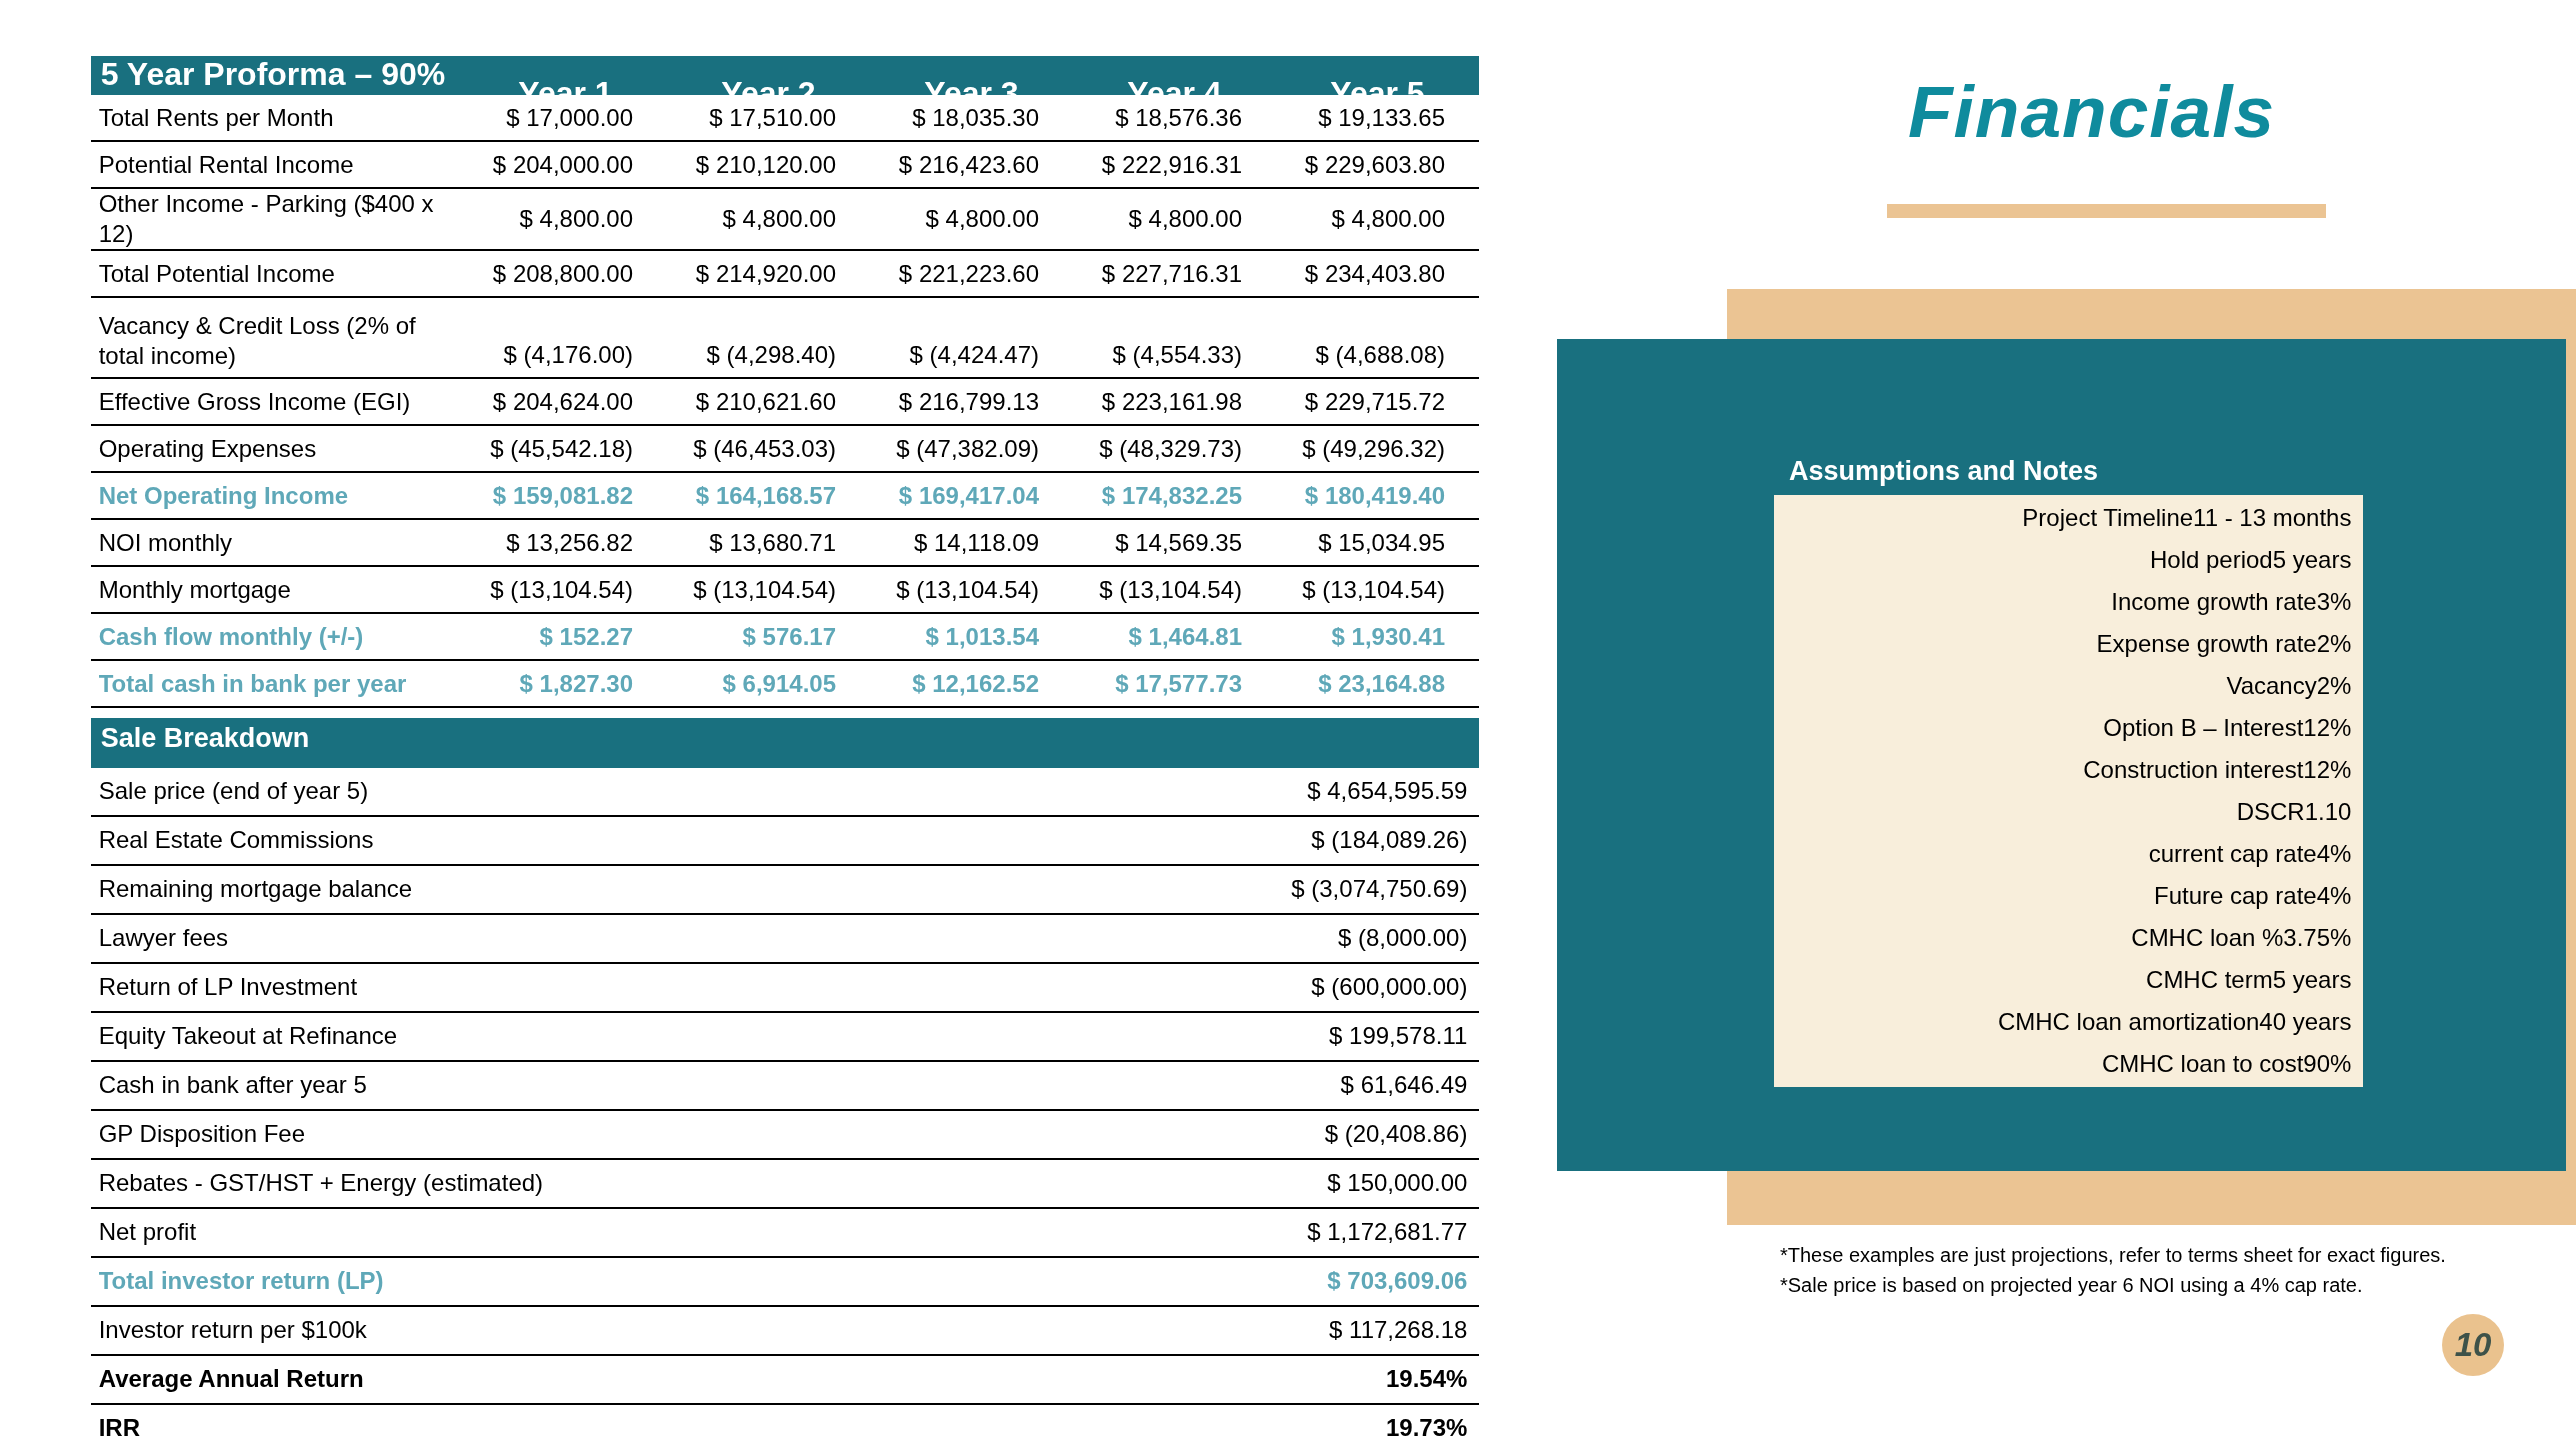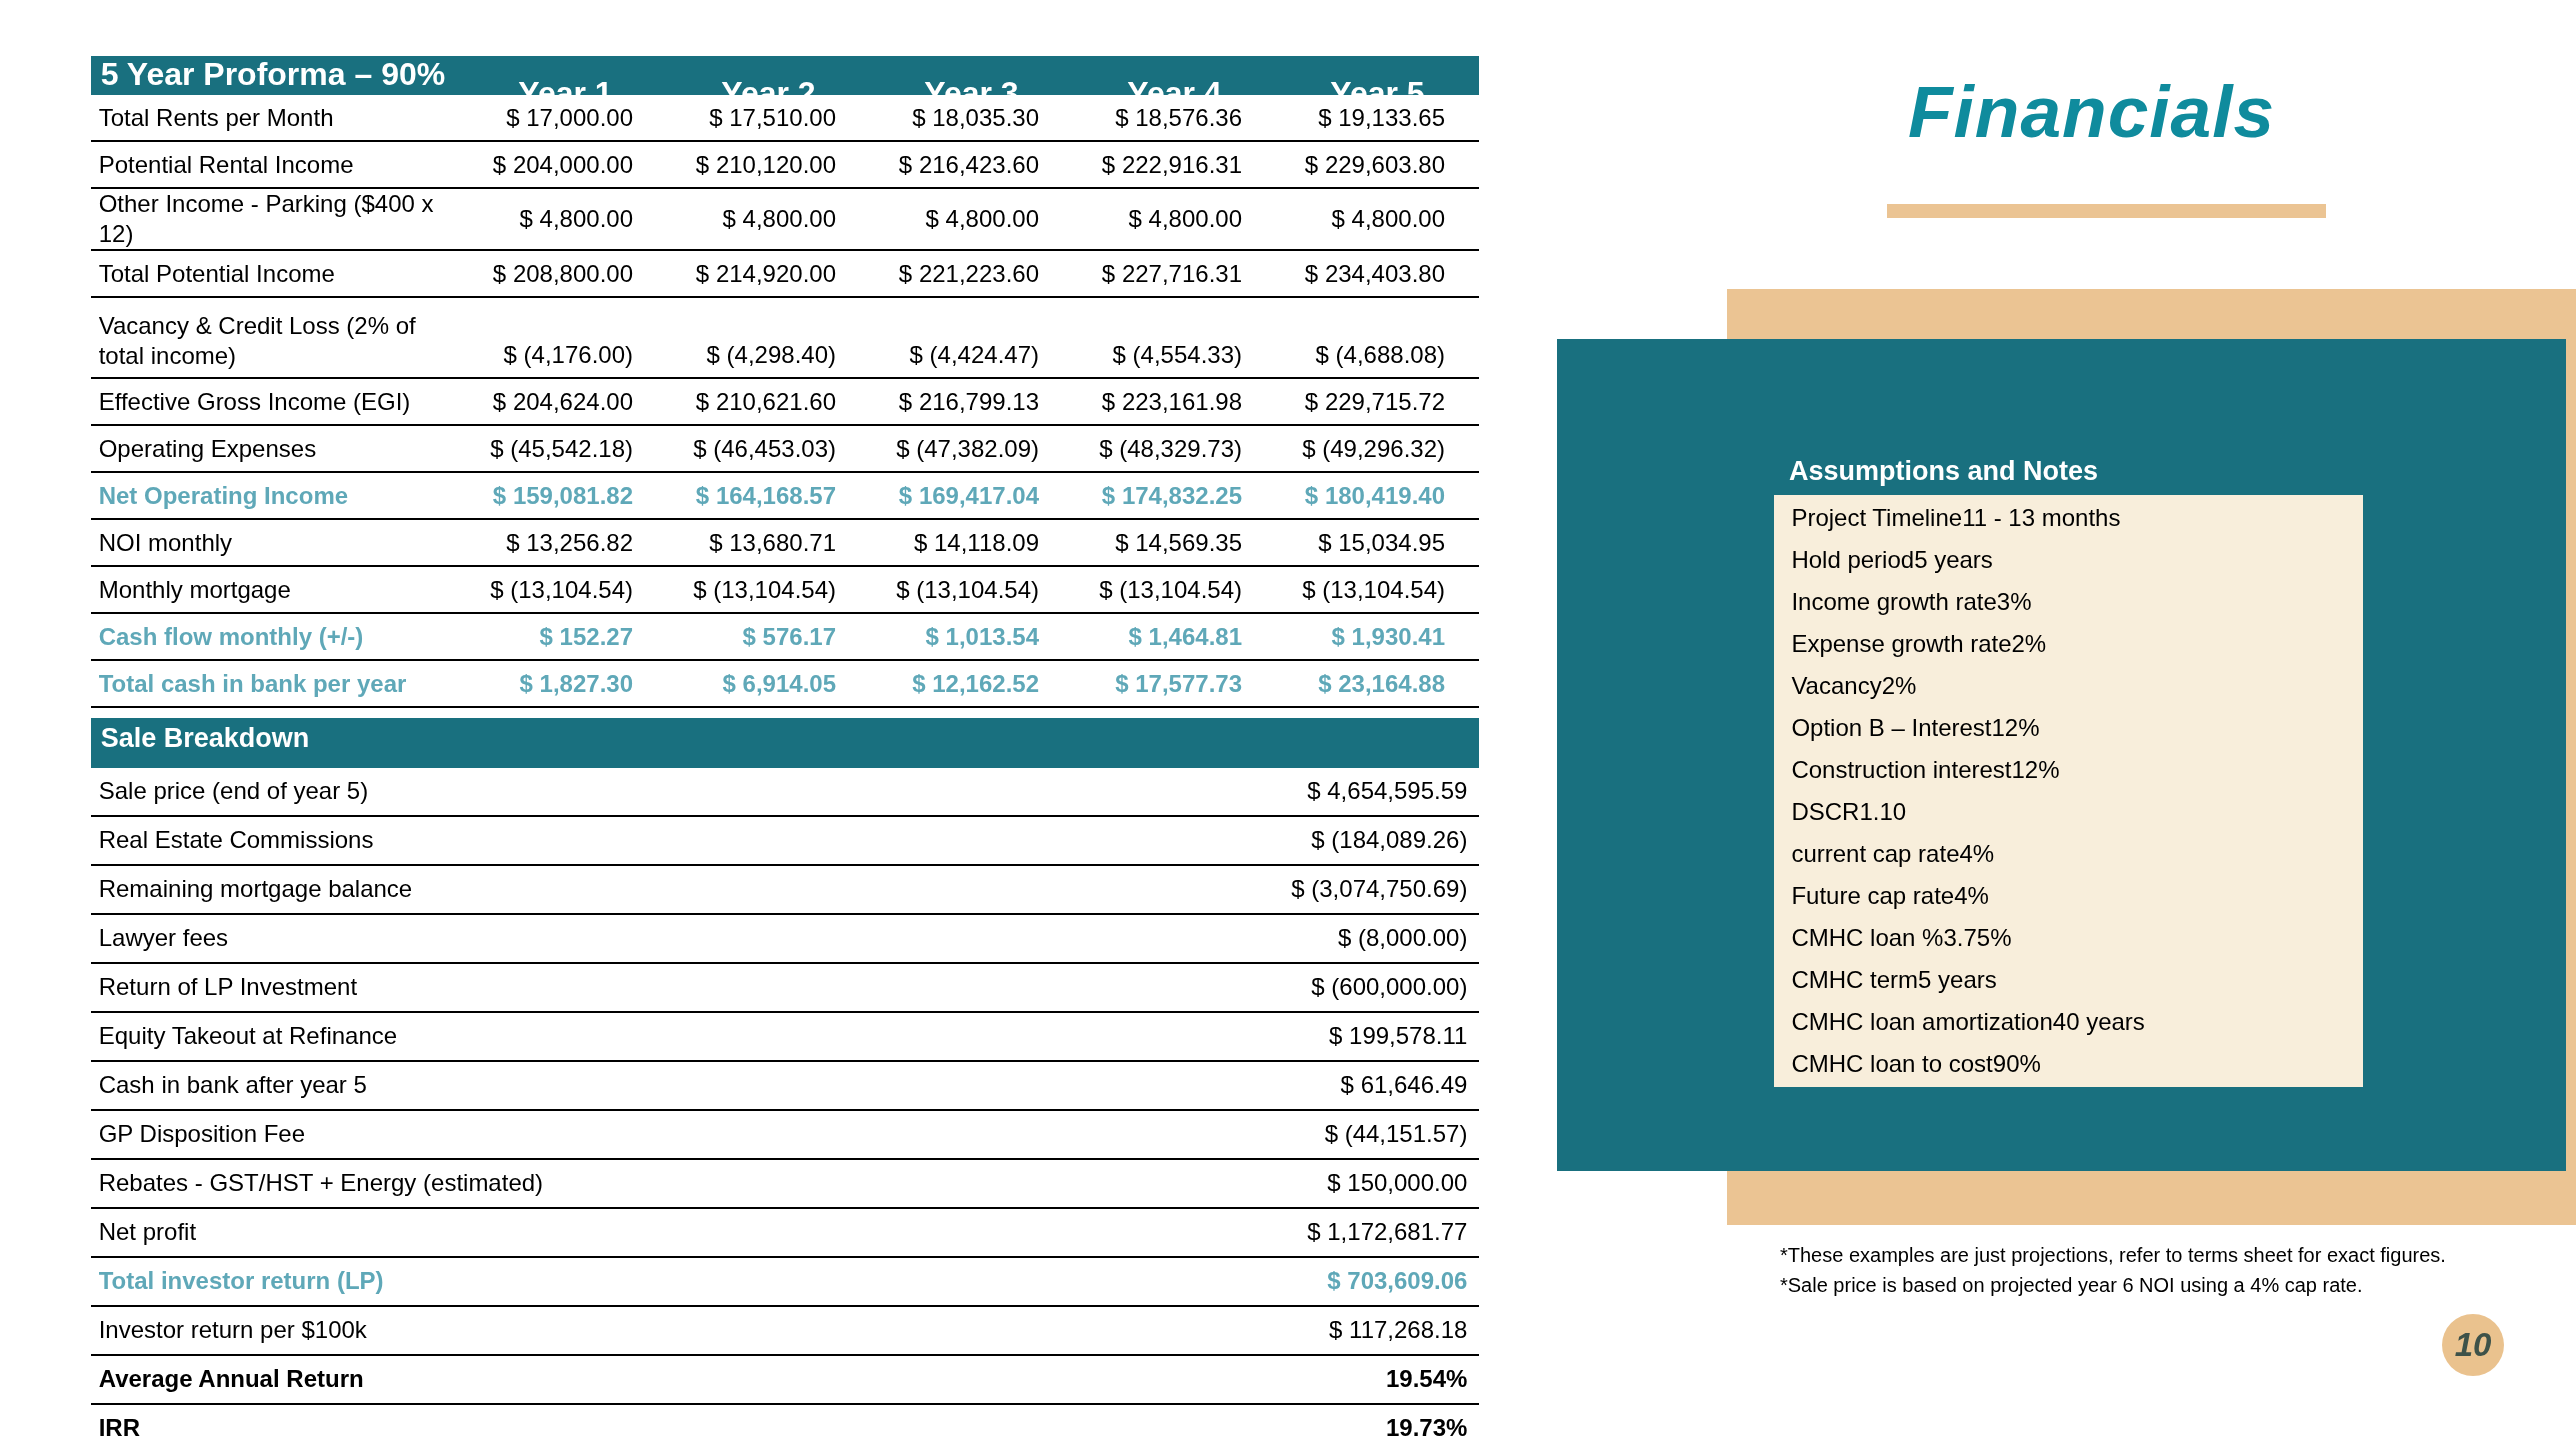--- a/index.html
+++ b/index.html
@@ -61,21 +61,21 @@
   .teal-panel{position:absolute;left:1557px;top:339px;width:1009px;height:832px;background:var(--teal);}
   .fin-title{
     position:absolute;left:1908px;top:70px;
     font-size:73px;font-weight:bold;color:var(--title_teal);letter-spacing:1px;font-style:italic;
   }
   .fin-underline{position:absolute;left:1887px;top:204px;width:439px;height:13.5px;background:var(--tan);}
 
   .assump-title{position:absolute;left:1789px;top:456px;color:#fff;font-weight:bold;font-size:27px;}
   .assump-table{position:absolute;left:1774px;top:495px;width:589px;background:var(--cream);padding:1.9px 0;}
   .arow{
-    display:flex;justify-content:flex-start;align-items:center;
+    display:flex;justify-content:flex-end;align-items:center;
     height:42px;font-size:24px;padding:0 11.6px 0 17.4px;
   }
   .arow .label{white-space:nowrap;}
   .arow .value{white-space:nowrap;text-align:right;}
 
   .footnotes{position:absolute;left:1780px;top:1240px;font-size:20px;line-height:30px;color:#000;}
   .page-badge{
     position:absolute;left:2442px;top:1314px;width:62px;height:62px;border-radius:50%;
     background:var(--circle_tan);display:flex;align-items:center;justify-content:center;
   }
@@ -238,21 +238,21 @@
         <div class="value">$ 199,578.11</div>
       </div>
 
       <div class="srow">
         <div class="label">Cash in bank after year 5</div>
         <div class="value">$ 61,646.49</div>
       </div>
 
       <div class="srow">
         <div class="label">GP Disposition Fee</div>
-        <div class="value">$ (44,151.57)</div>
+        <div class="value">$ (20,408.86)</div>
       </div>
 
       <div class="srow">
         <div class="label">Rebates - GST/HST + Energy (estimated)</div>
         <div class="value">$ 150,000.00</div>
       </div>
 
       <div class="srow">
         <div class="label">Net profit</div>
         <div class="value">$ 1,172,681.77</div>

